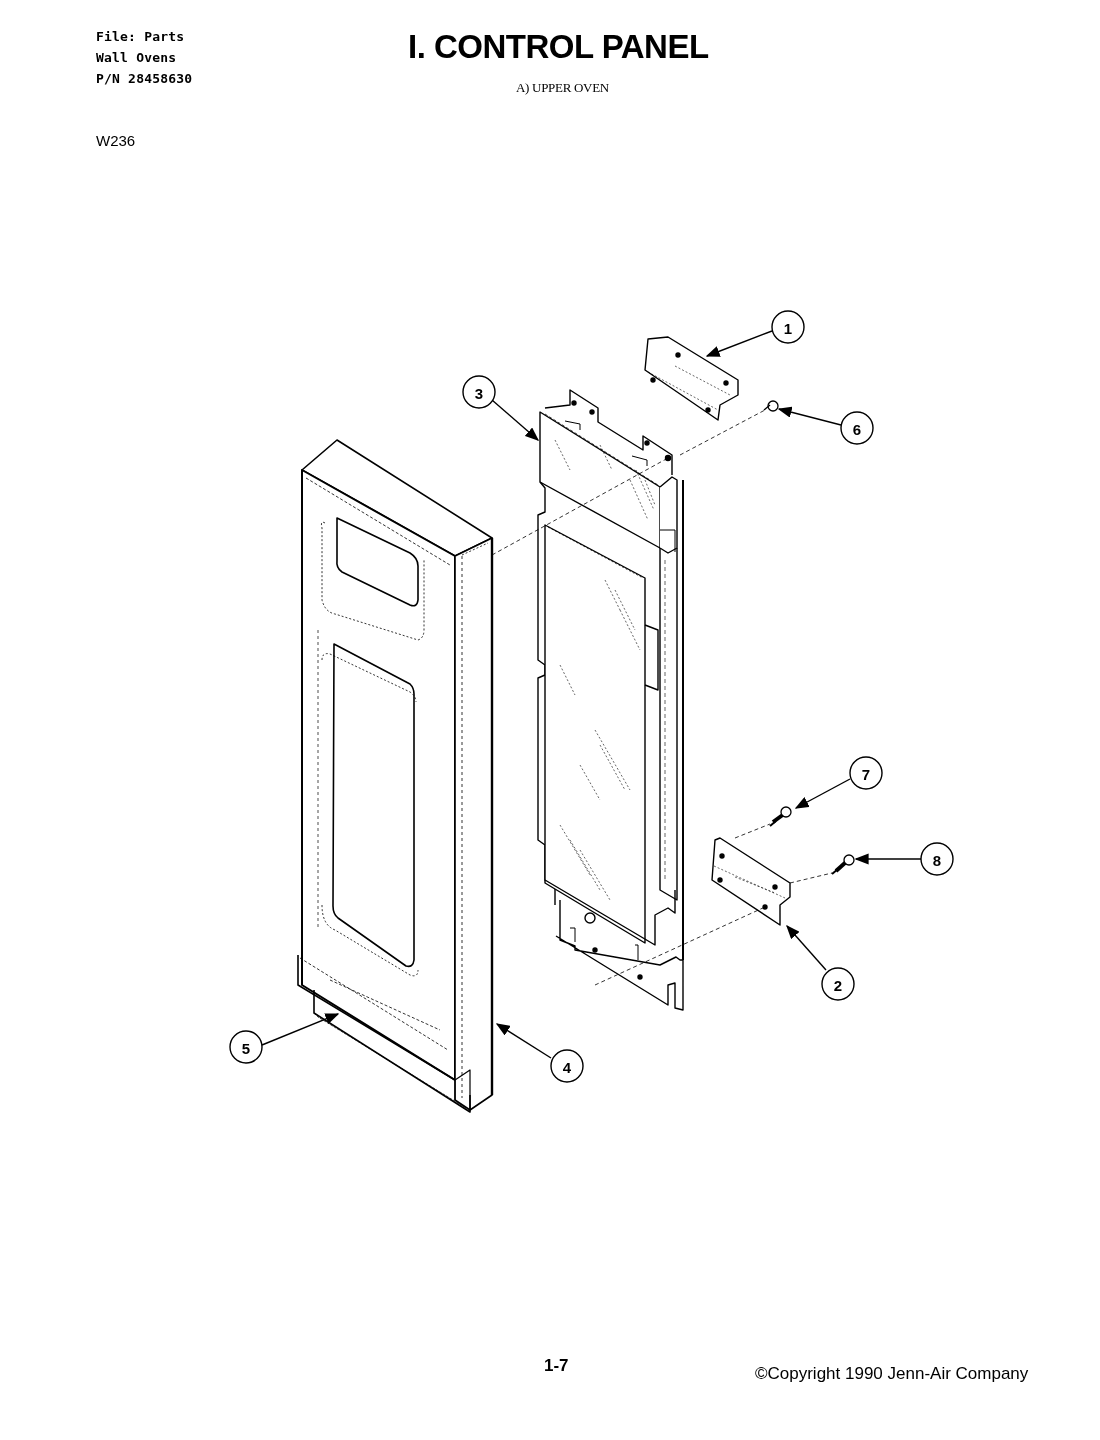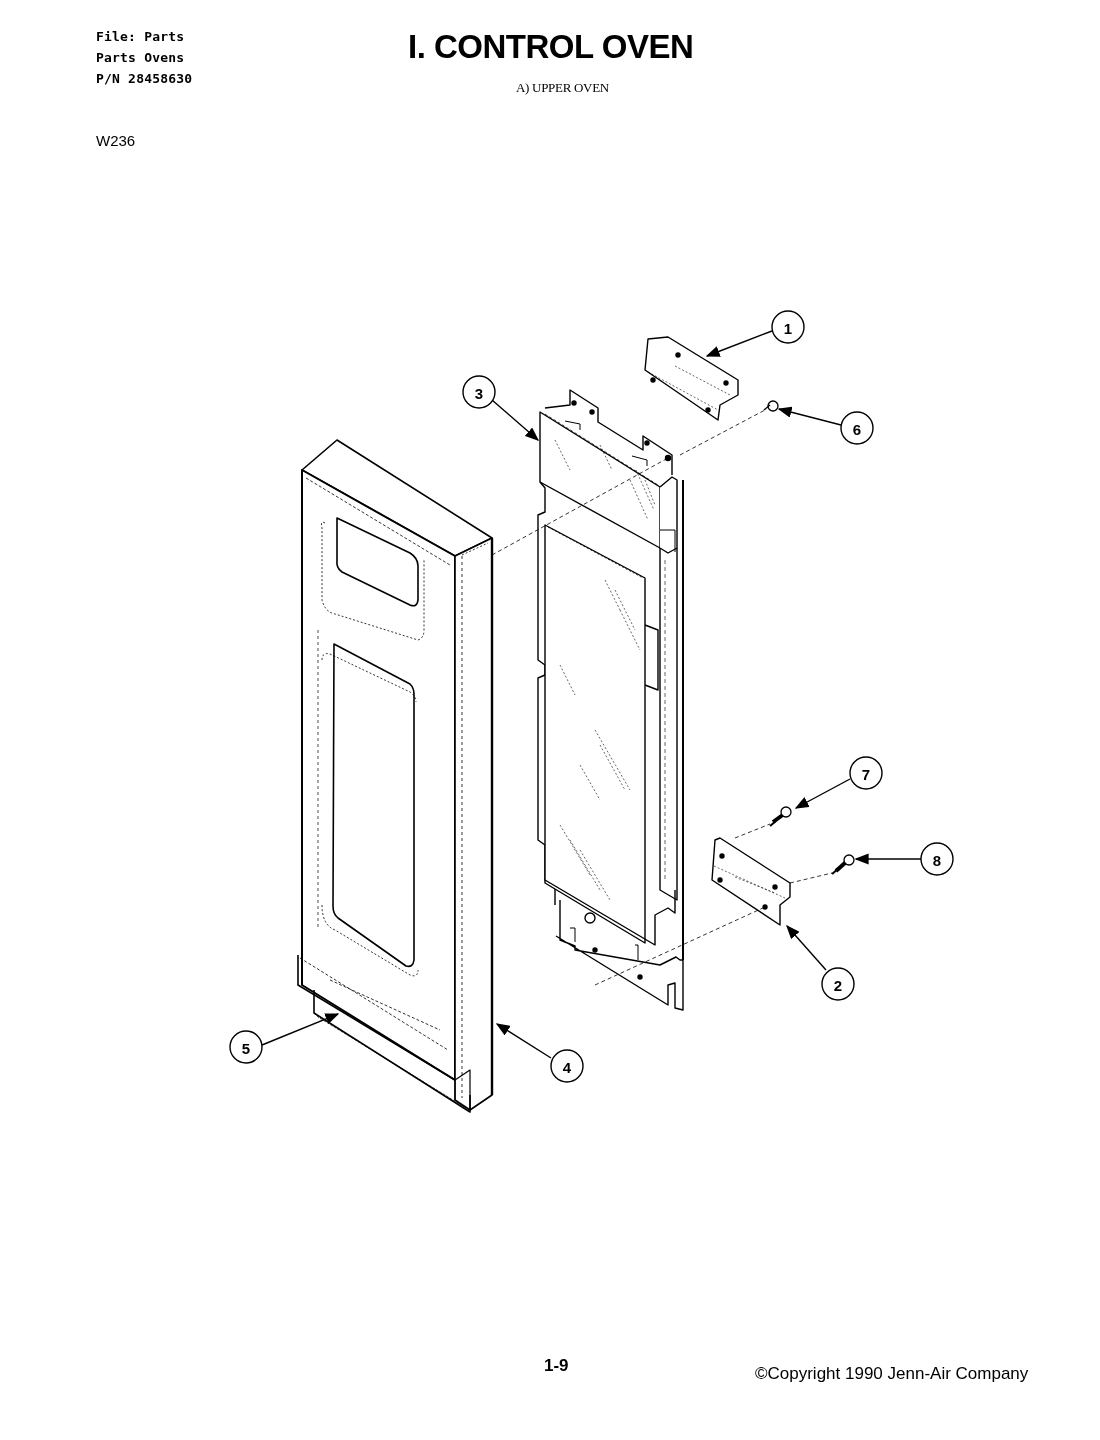--- a/index.html
+++ b/index.html
@@ -12,25 +12,25 @@
     .page-num { position: absolute; left: 544px; top: 1356px; font-family: "Liberation Sans", sans-serif; font-size: 17px; font-weight: bold; }
     .copyright { position: absolute; left: 755px; top: 1364px; font-family: "Liberation Sans", sans-serif; font-size: 17px; }
     .diagram { position: absolute; left: 0; top: 0; }
     .callout-label { font-family: "Liberation Sans", sans-serif; font-size: 15px; font-weight: bold; }
   </style>
 </head>
 <body>
 
 <div class="file-info">
   <div>File: Parts</div>
-  <div>Parts Ovens</div>
+  <div>Wall Ovens</div>
   <div>P/N 28458630</div>
 </div>
 <div class="model">W236</div>
-<div class="title">I. CONTROL OVEN</div>
+<div class="title">I. CONTROL PANEL</div>
 <div class="subtitle">A) UPPER OVEN</div>
 
 <svg class="diagram" width="1100" height="1440" viewBox="0 0 1100 1440" xmlns="http://www.w3.org/2000/svg">
   <defs>
     <marker id="arrow" markerWidth="10" markerHeight="8" refX="9" refY="4" orient="auto">
       <path d="M0,0 L10,4 L0,8 Z" fill="#000"></path>
     </marker>
   </defs>
 
   <g fill="none" stroke="#000" stroke-width="1.6" stroke-linejoin="round">
@@ -195,14 +195,14 @@
     <text class="callout-label" x="838" y="985">2</text>
     <text class="callout-label" x="479" y="393">3</text>
     <text class="callout-label" x="567" y="1067">4</text>
     <text class="callout-label" x="246" y="1048">5</text>
     <text class="callout-label" x="857" y="429">6</text>
     <text class="callout-label" x="866" y="774">7</text>
     <text class="callout-label" x="937" y="860">8</text>
   </g>
 </svg>
 
-<div class="page-num">1-9</div>
+<div class="page-num">1-7</div>
 <div class="copyright">©Copyright 1990 Jenn-Air Company</div>
 
 </body></html>

